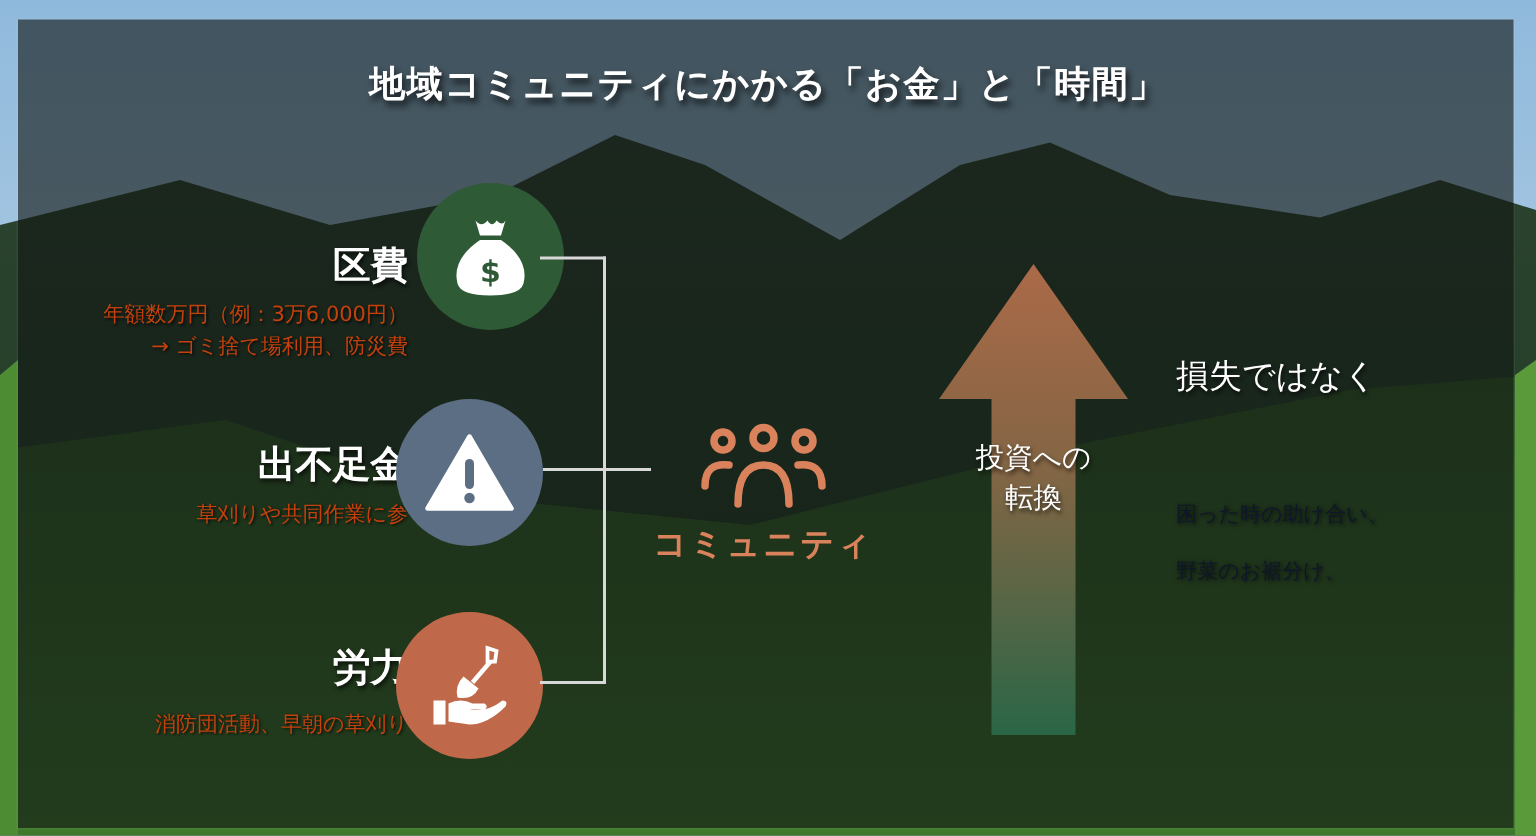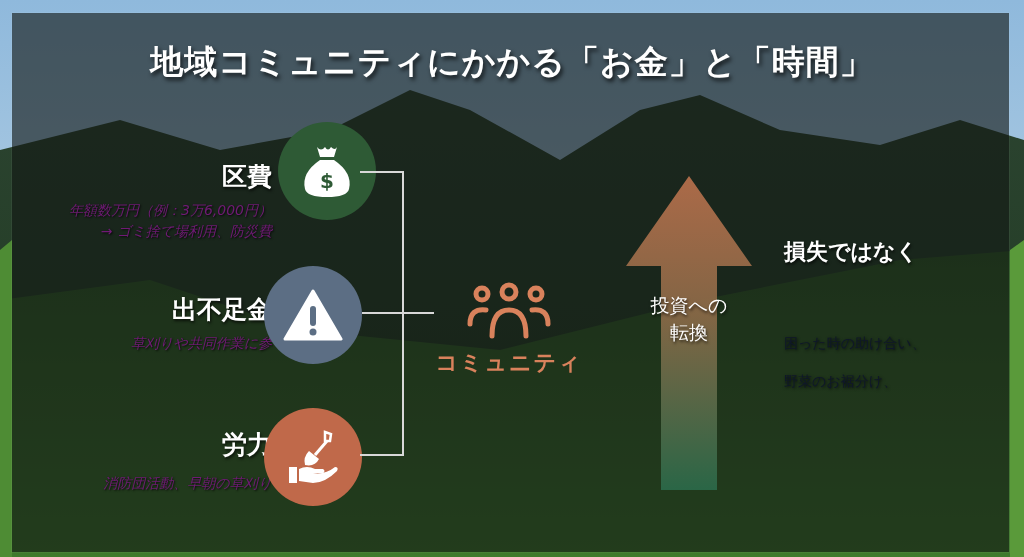--- a/index.html
+++ b/index.html
@@ -12,52 +12,52 @@
   .bg { position: absolute; inset: 0; overflow: hidden; }
   .bg svg { position: absolute; inset: 0; }
   
   .panel {
     position: absolute; left: 12px; top: 13px; width: 997px; height: 539px;
     background: rgba(18, 22, 20, 0.62);
     box-shadow: 0 0 0 1px rgba(255,255,255,0.05);
   }
   .title {
     position: absolute; left: 0; right: 0; top: 40px; text-align: center;
-    color: #ffffff; font-weight: bold; font-size: 33px; letter-spacing: 1px;
+    color: #ffffff; font-weight: bold; font-size: 24px; letter-spacing: 1px;
     text-shadow: 2px 3px 4px rgba(0,0,0,0.75);
   }
   .item { position: absolute; }
   .item-title {
     position: absolute; right: 0; color: #fff; font-weight: bold; font-size: 25px;
     text-shadow: 1px 2px 3px rgba(0,0,0,0.7); white-space: nowrap;
   }
   .item-desc {
-    position: absolute; right: 0; color: #701a75; font-size: 14px; line-height: 21px;
-    text-align: right; white-space: nowrap; text-shadow: 1px 1px 2px rgba(0,0,0,0.8); font-style: italic;
+    position: absolute; right: 0; color: #c2410c; font-size: 14px; line-height: 21px;
+    text-align: right; white-space: nowrap; text-shadow: 1px 1px 2px rgba(0,0,0,0.8);
   }
   .circle {
     position: absolute; width: 98px; height: 98px; border-radius: 50%;
     display: flex; align-items: center; justify-content: center;
   }
   .connector { position: absolute; background: #d8d8d8; }
   .community {
     position: absolute; left: 434px; top: 282px; width: 150px; text-align: center;
   }
   .community-label {
     color: #d9825c; font-weight: bold; font-size: 22px; letter-spacing: 2px;
     display: block; margin-top: 4px;
   }
   .arrow { position: absolute; left: 626px; top: 176px; width: 126px; height: 314px; }
   .arrow-text {
     position: absolute; left: 626px; top: 292px; width: 126px; text-align: center;
     color: #fff; font-size: 19px; line-height: 27px; font-weight: normal;
     text-shadow: 1px 2px 3px rgba(0,0,0,0.7);
   }
   .right-head {
-    position: absolute; left: 784px; top: 232px; color: #fff; font-weight: bold;
+    position: absolute; left: 784px; top: 232px; color: #fff; font-weight: normal;
     font-size: 22px; line-height: 39px; text-shadow: 1px 2px 3px rgba(0,0,0,0.7);
   }
   .right-body {
     position: absolute; left: 784px; top: 324px; color: #0f172a; font-size: 14px;
     line-height: 38px; text-shadow: 1px 1px 3px rgba(0,0,0,0.8);
   }
 </style>
 </head>
 <body>
 

